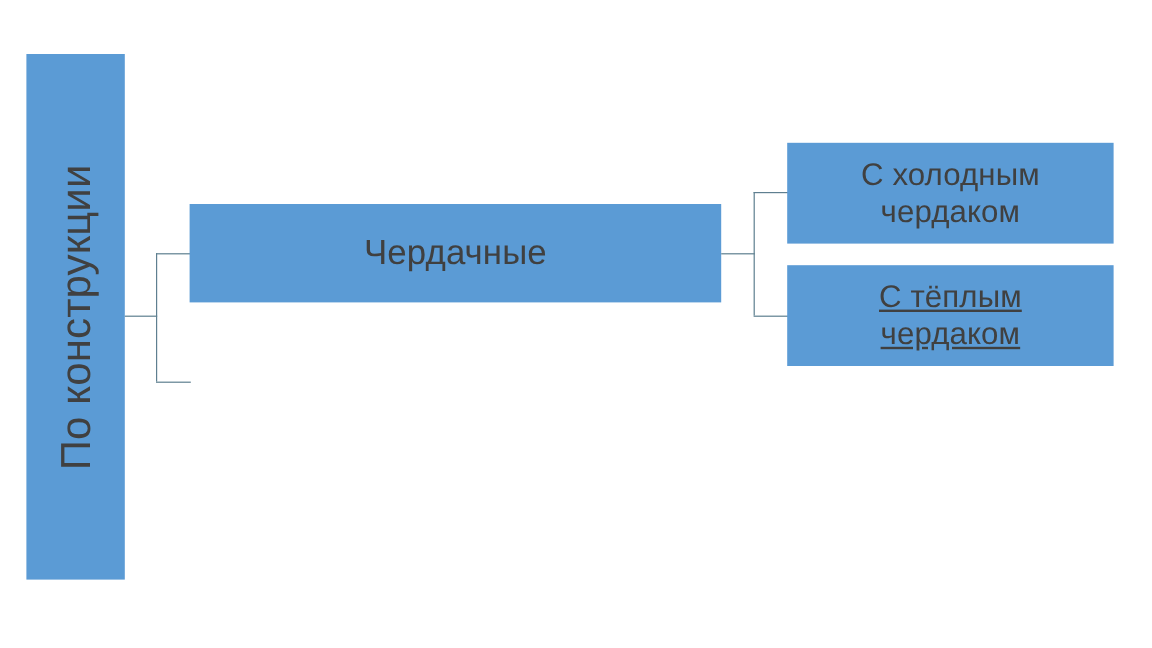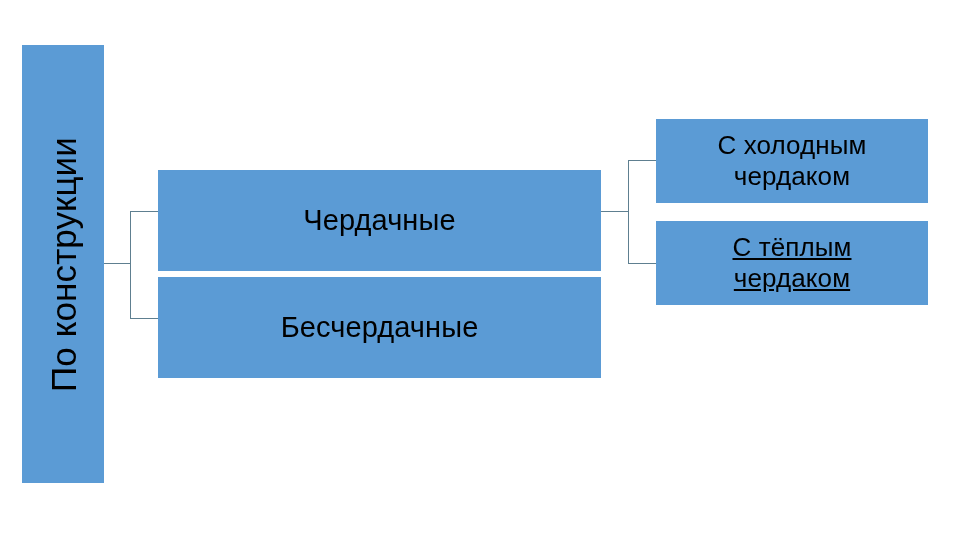--- a/index.html
+++ b/index.html
@@ -16,21 +16,21 @@
     width: 960px;
     height: 540px;
     background: #ffffff;
     overflow: hidden;
   }
 
   
   .node {
     position: absolute;
     background: #5b9bd5;
-    color: #000000;
+    color: #404040;
     display: flex;
     align-items: center;
     justify-content: center;
     text-align: center;
     box-sizing: border-box;
     line-height: 1.18;
     font-weight: 400;
     letter-spacing: 0.1px;
     -webkit-font-smoothing: antialiased;
   }
@@ -47,21 +47,21 @@
     transform: rotate(-90deg);
     white-space: nowrap;
     font-size: 35px;
     line-height: 1;
   }
 
   
   .node-l1 {
     left: 158px;
     width: 443px;
-    height: 101px;
+    height: 82px;
     font-size: 29px;
   }
   .node-l1.n1 { top: 170px; }
   .node-l1.n2 { top: 277px; }
 
   
   .node-l2 {
     left: 656px;
     width: 272px;
     height: 84px;
@@ -105,23 +105,20 @@
 
   <div class="conn h c-root-stub"></div>
   <div class="conn v c-root-spine"></div>
   <div class="conn h c-root-to-n1"></div>
   <div class="conn h c-root-to-n2"></div>
 
   <div class="node node-l1 n1">
     <span>Чердачные</span>
   </div>
 
-  <div class="node node-l1 n2">
-    <span>Бесчердачные</span>
-  </div>
 
   <div class="conn h c-l1-stub"></div>
   <div class="conn v c-l1-spine"></div>
   <div class="conn h c-l1-to-m1"></div>
   <div class="conn h c-l1-to-m2"></div>
 
   <div class="node node-l2 m1">
     <span>
       <span class="two-line">С холодным</span>
       <span class="two-line">чердаком</span>

